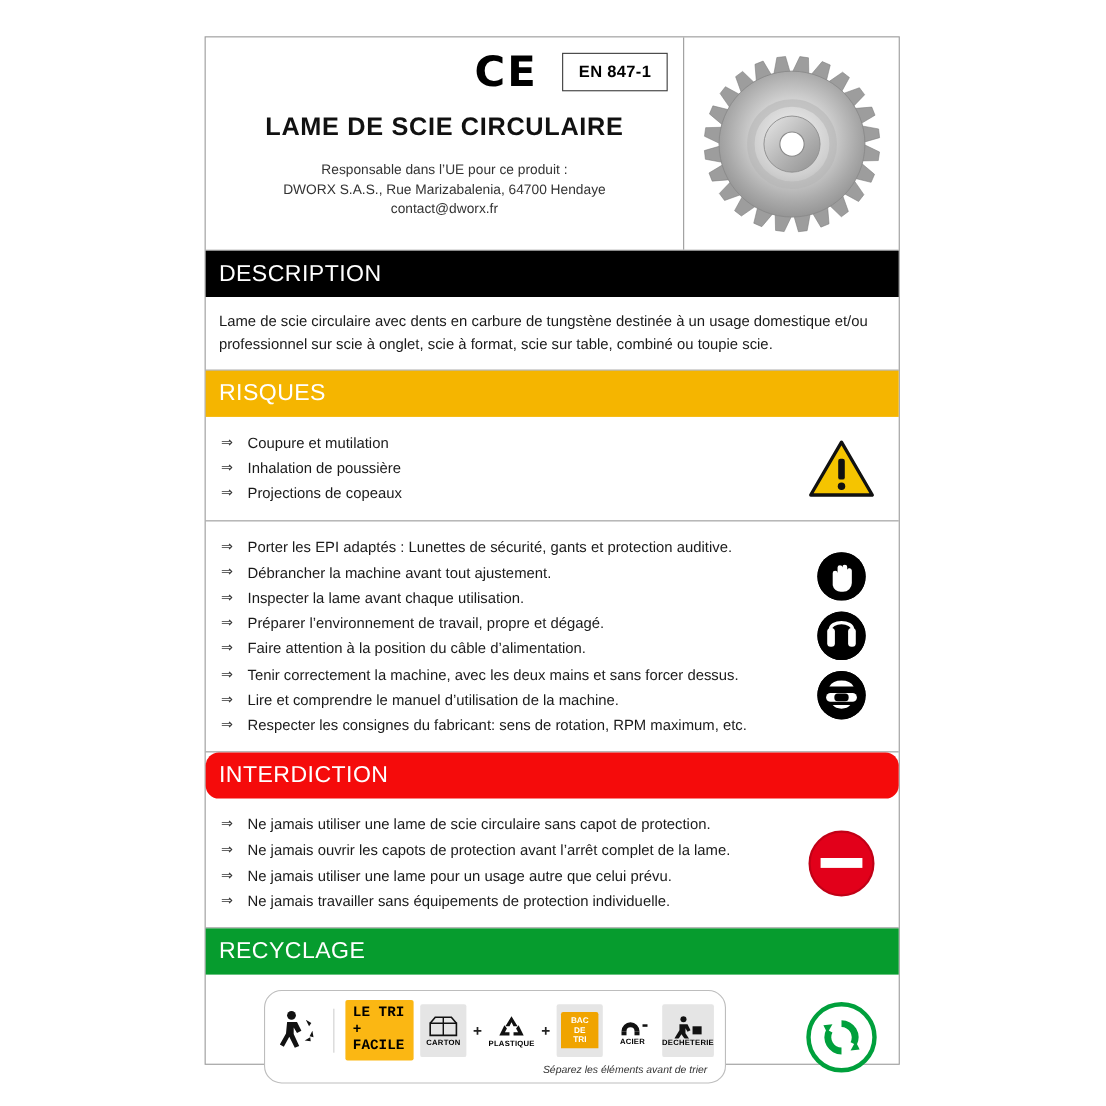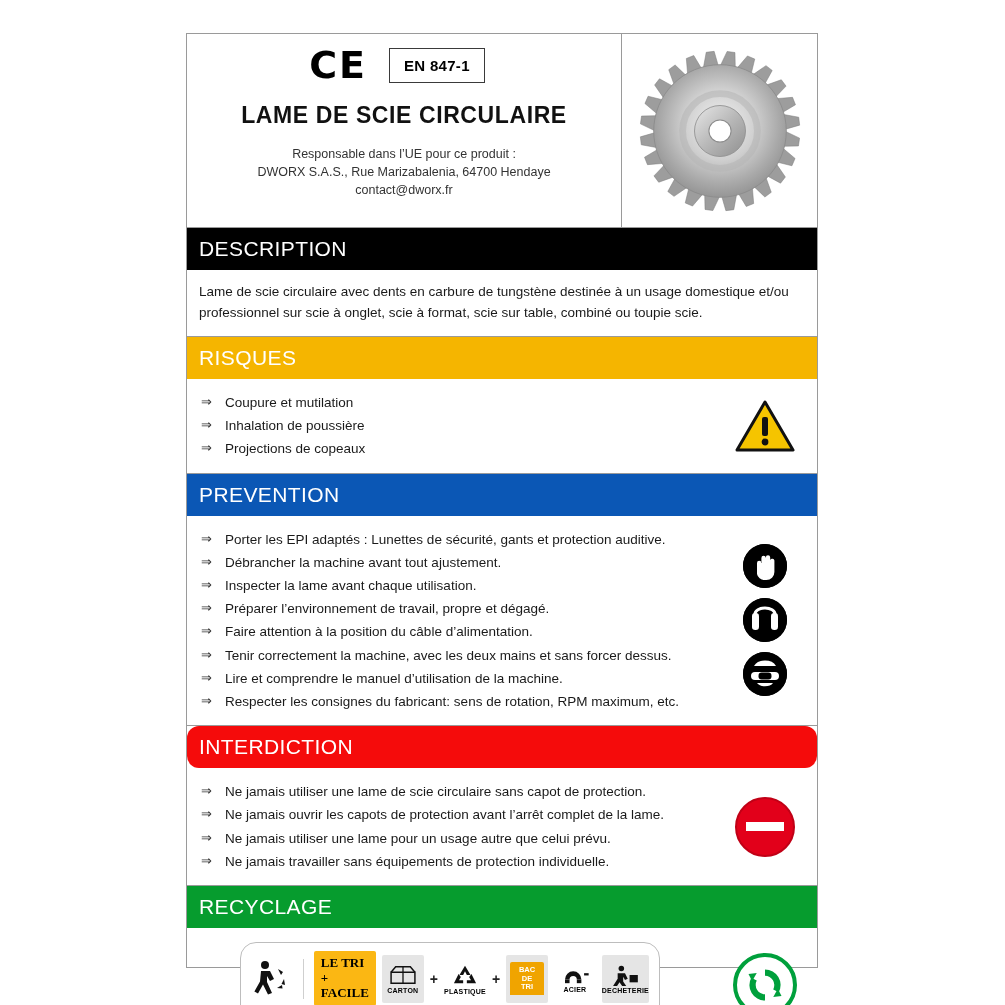--- a/index.html
+++ b/index.html
@@ -39,21 +39,21 @@
     width: 196px;
     border-left: 1px solid #9a9a9a;
     display: flex;
     align-items: center;
     justify-content: center;
     box-sizing: border-box;
   }
   .ce-row {
     display: flex;
     align-items: center;
-    justify-content: center;
+    justify-content: flex-end;
     padding: 12px 14px 0 0;
     gap: 22px;
   }
   .ce-mark {
     font-size: 38px;
     font-weight: bold;
     letter-spacing: 2px;
     line-height: 1;
     font-family: "DejaVu Sans", sans-serif;
   }
@@ -230,21 +230,21 @@
     margin: 0 4px;
   }
   .rb-tri {
     background: #fbb713;
     color: #000;
     font-weight: bold;
     font-size: 13px;
     line-height: 1.15;
     padding: 5px 7px;
     border-radius: 2px;
-    font-family: Liberation Serif, serif;
+    font-family: Liberation Mono, monospace;
   }
   .rb-cell {
     background: #e5e5e5;
     border-radius: 2px;
     width: 54px;
     height: 48px;
     display: flex;
     flex-direction: column;
     align-items: center;
     justify-content: center;
@@ -373,21 +373,20 @@
       <div class="picto-warning">
         <svg viewBox="0 0 60 54" width="60" height="54">
           <polygon points="30,3 58,51 2,51" fill="#f5c400" stroke="#111" stroke-width="3" stroke-linejoin="round"></polygon>
           <rect x="27" y="18" width="6" height="19" rx="2" fill="#111"></rect>
           <circle cx="30" cy="43" r="3.4" fill="#111"></circle>
         </svg>
       </div>
     </div>
   </div>
 
-  <div class="bar bar-prevention">PREVENTION</div>
   <div class="body-block">
     <div class="body-text">
       <ul class="items">
         <li>Porter les EPI adaptés : Lunettes de sécurité, gants et protection auditive.</li>
         <li>Débrancher la machine avant tout ajustement.</li>
         <li>Inspecter la lame avant chaque utilisation.</li>
         <li>Préparer l’environnement de travail, propre et dégagé.</li>
         <li>Faire attention à la position du câble d’alimentation.</li>
         <li>Tenir correctement la machine, avec les deux mains et sans forcer dessus.</li>
         <li>Lire et comprendre le manuel d’utilisation de la machine.</li>

